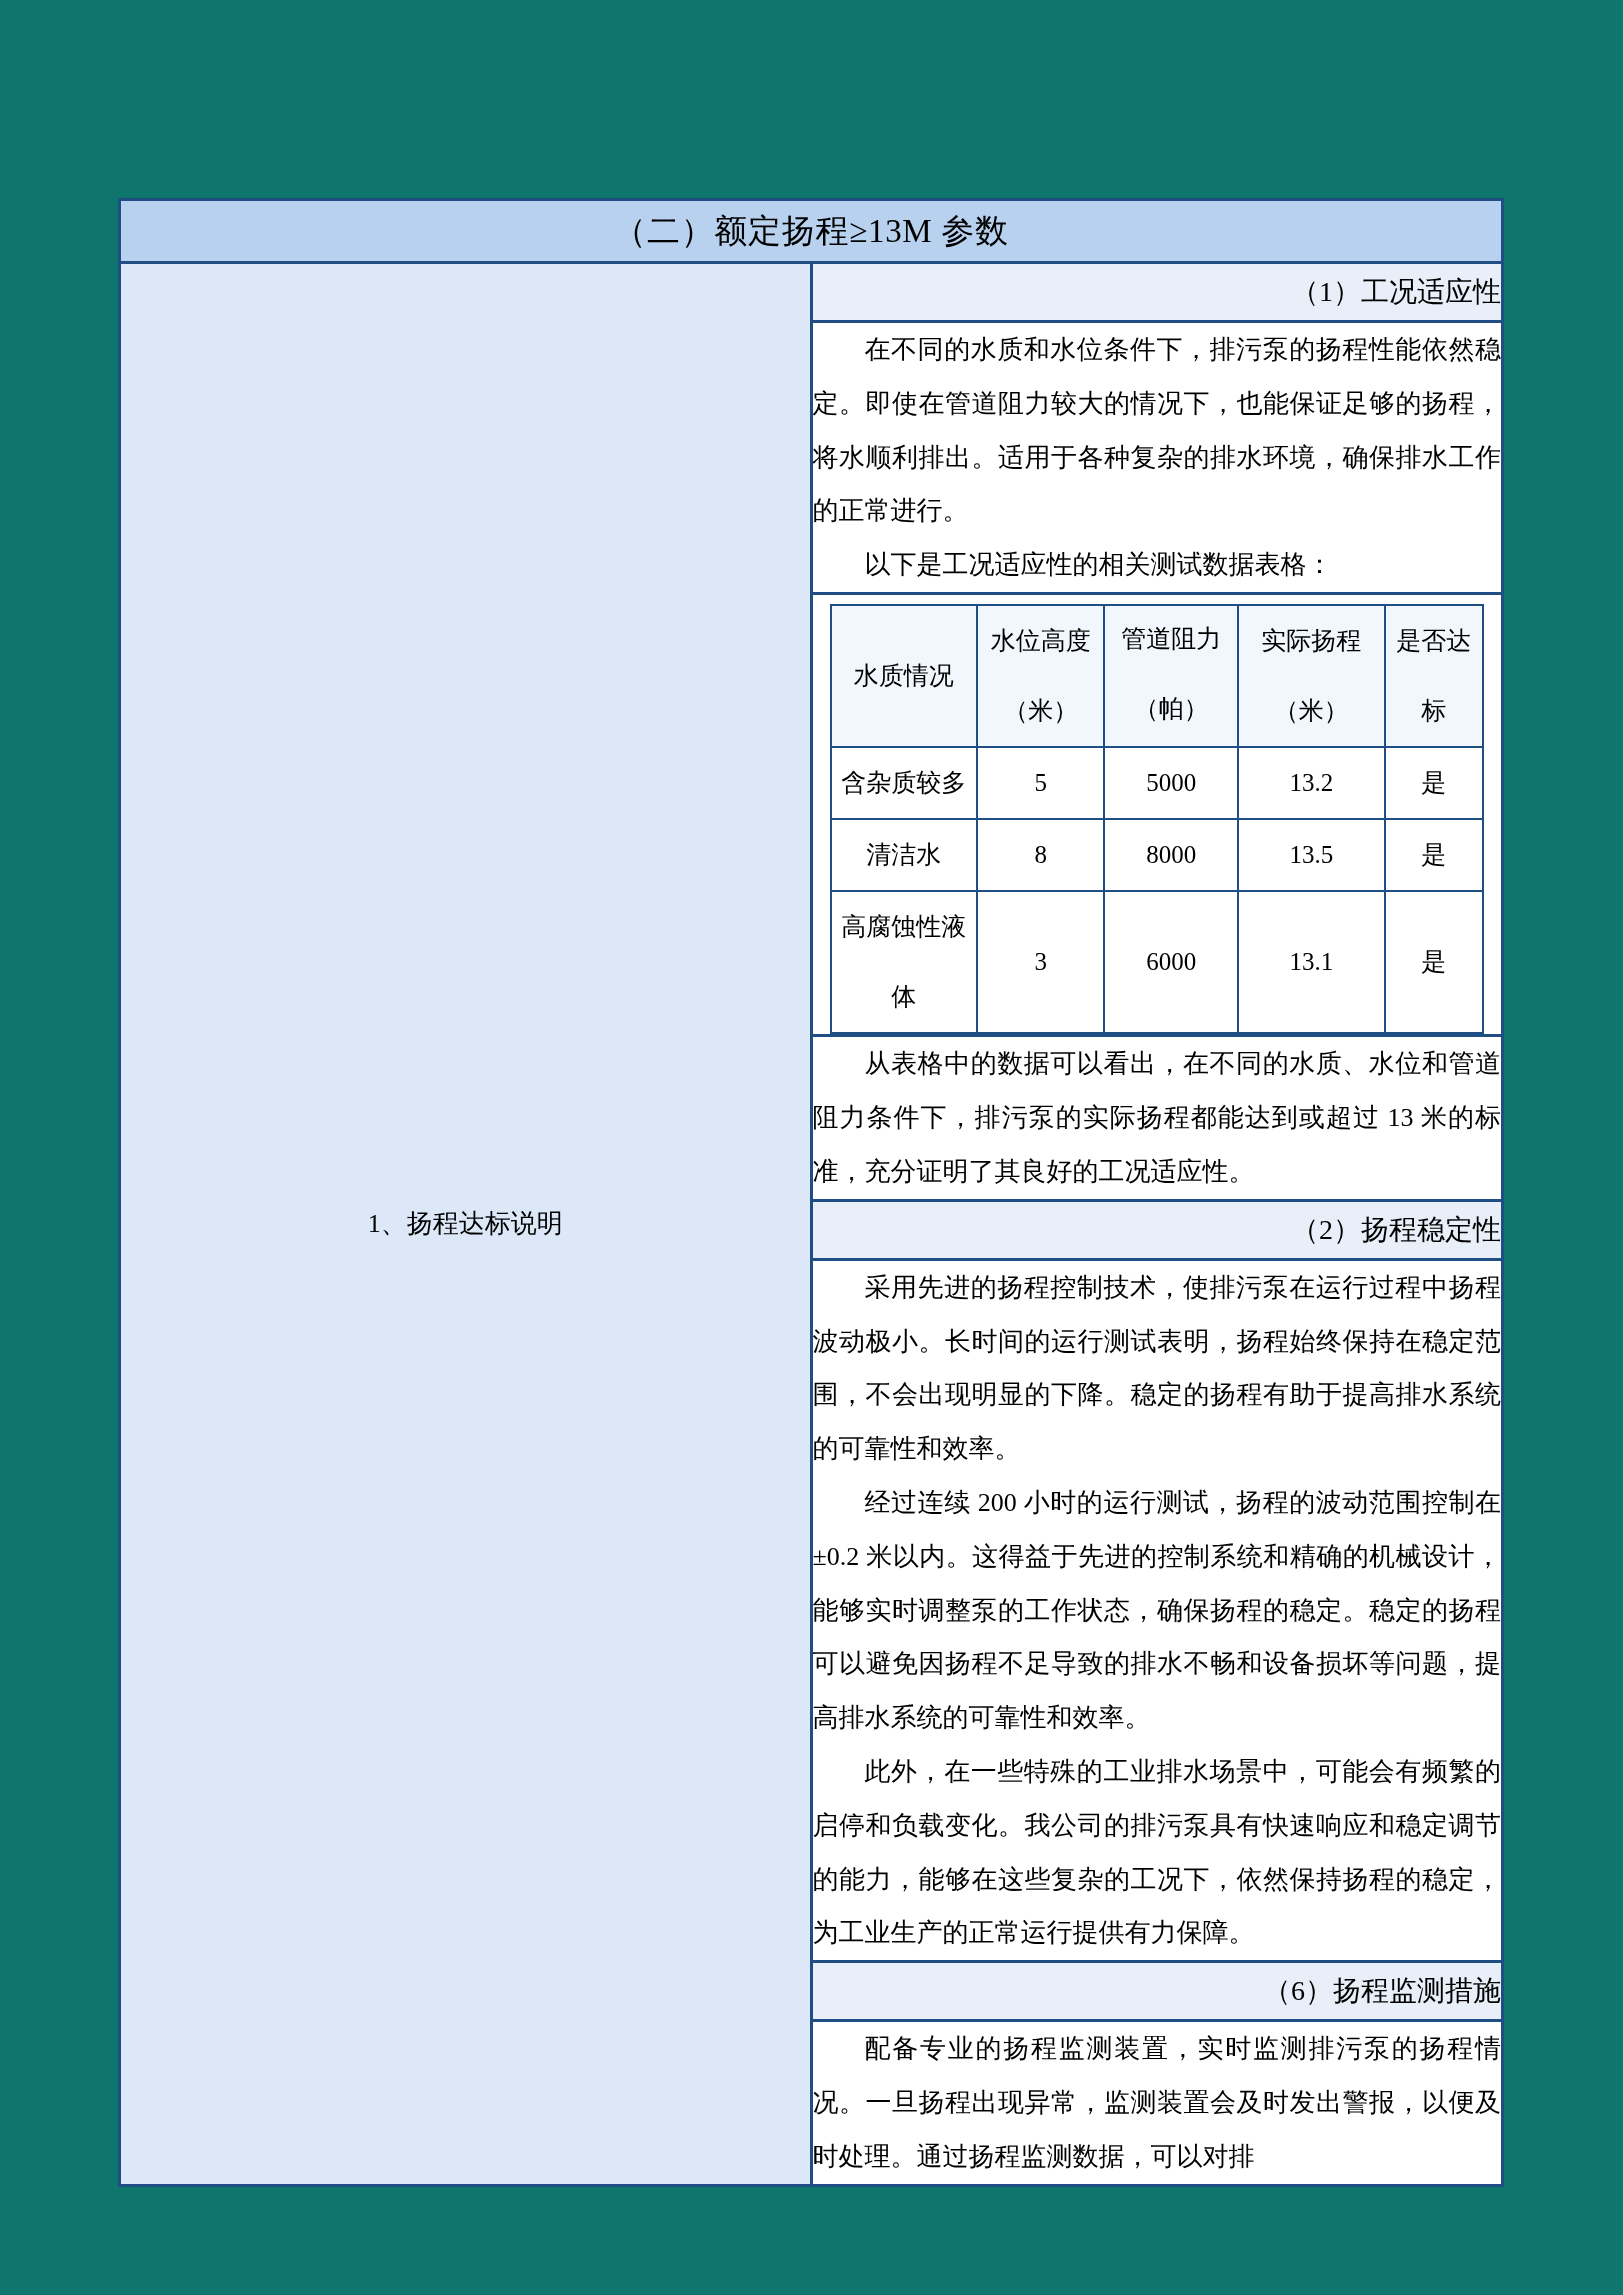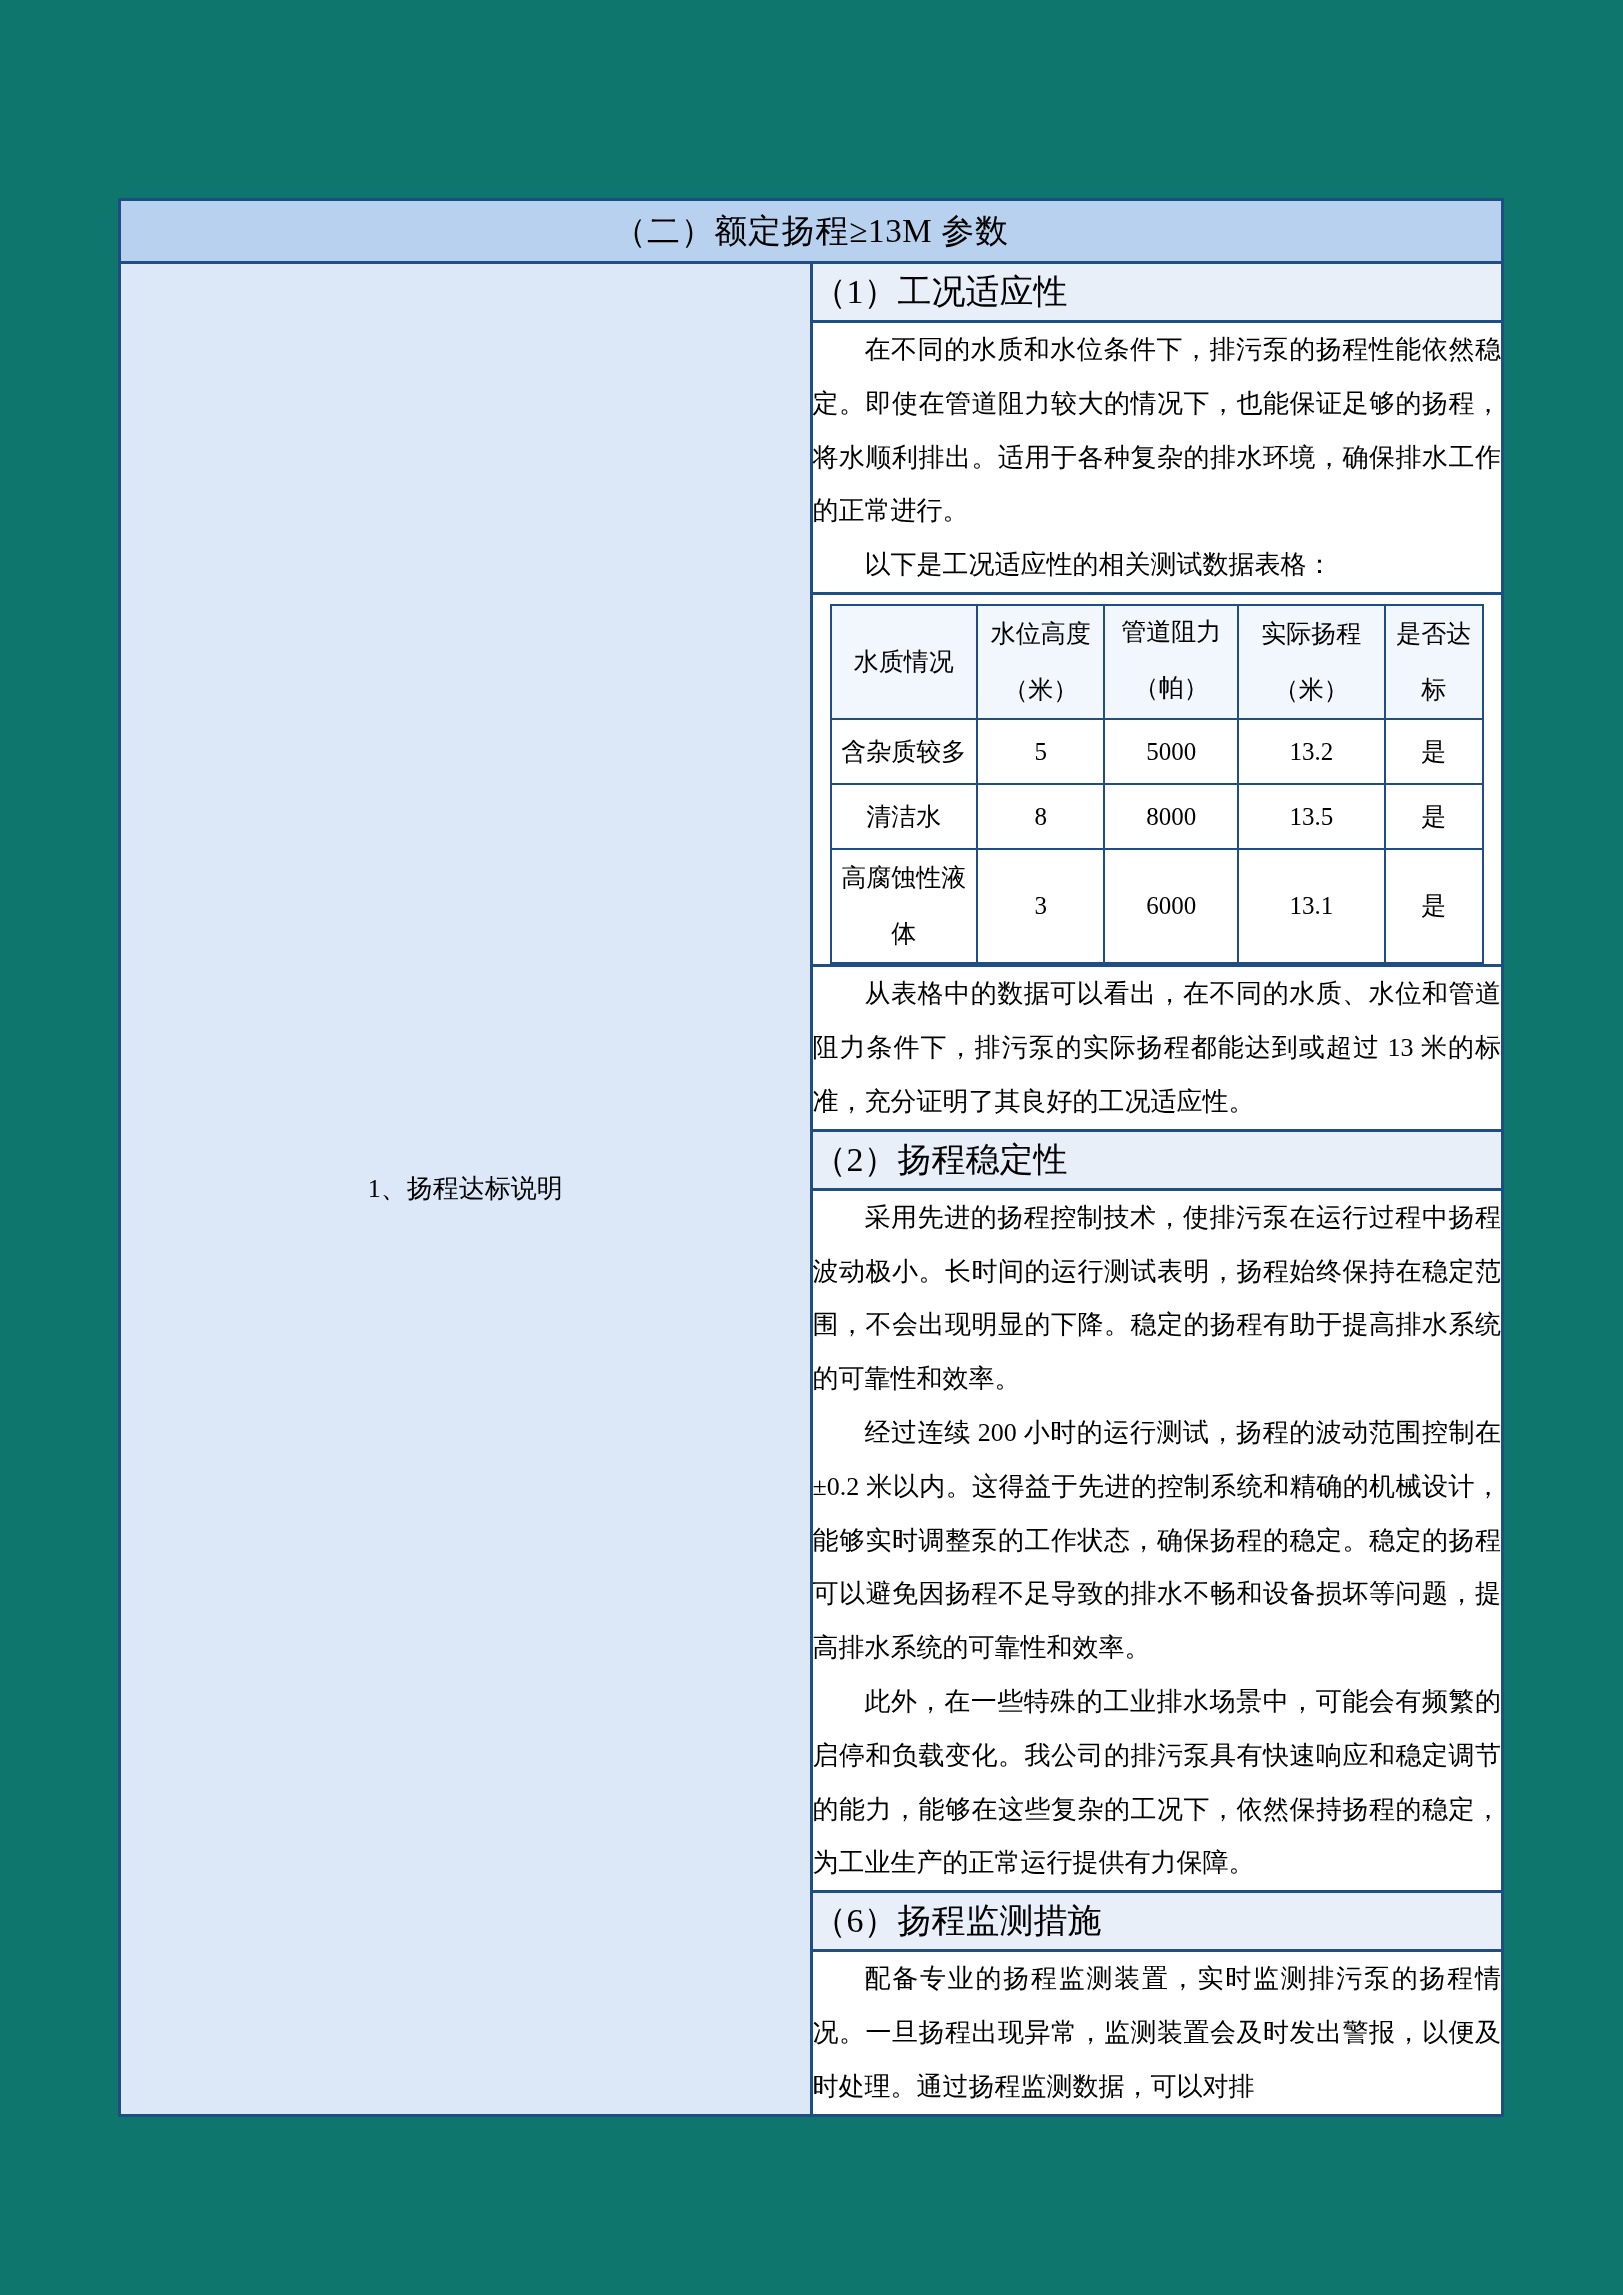--- a/index.html
+++ b/index.html
@@ -53,22 +53,22 @@
     font-size: 26px;
     line-height: 1.9;
     padding: 0 11.8px;
     box-sizing: border-box;
     margin-top: 36px;
   }
 
   
   .sec-head {
     background: #e8eff9;
-    text-align: left;
-    font-size: 34px;
+    text-align: right;
+    font-size: 28px;
     height: 56px;
     line-height: 56px;
   }
 
   
   .body-cell {
     background: #ffffff;
     padding: 11.8px 17px 14.4px 17px;
     font-size: 26px;
     line-height: 2.07;
@@ -87,21 +87,21 @@
     table-layout: fixed;
     margin: 9.2px 0 0 0;
   }
   .data-table th, .data-table td {
     border: 2px solid #1f4e84;
     font-weight: normal;
     font-size: 25px;
     text-align: center;
     padding: 0;
     height: 63px;
-    line-height: 56px;
+    line-height: 70px;
   }
   .data-table thead th {
     background: #f1f7fd;
   }
   .data-table tbody td {
     background: #ffffff;
     font-family: Liberation Serif, serif;
   }
   .col-a { width: 22.5%; }
   .col-b { width: 19.5%; }

